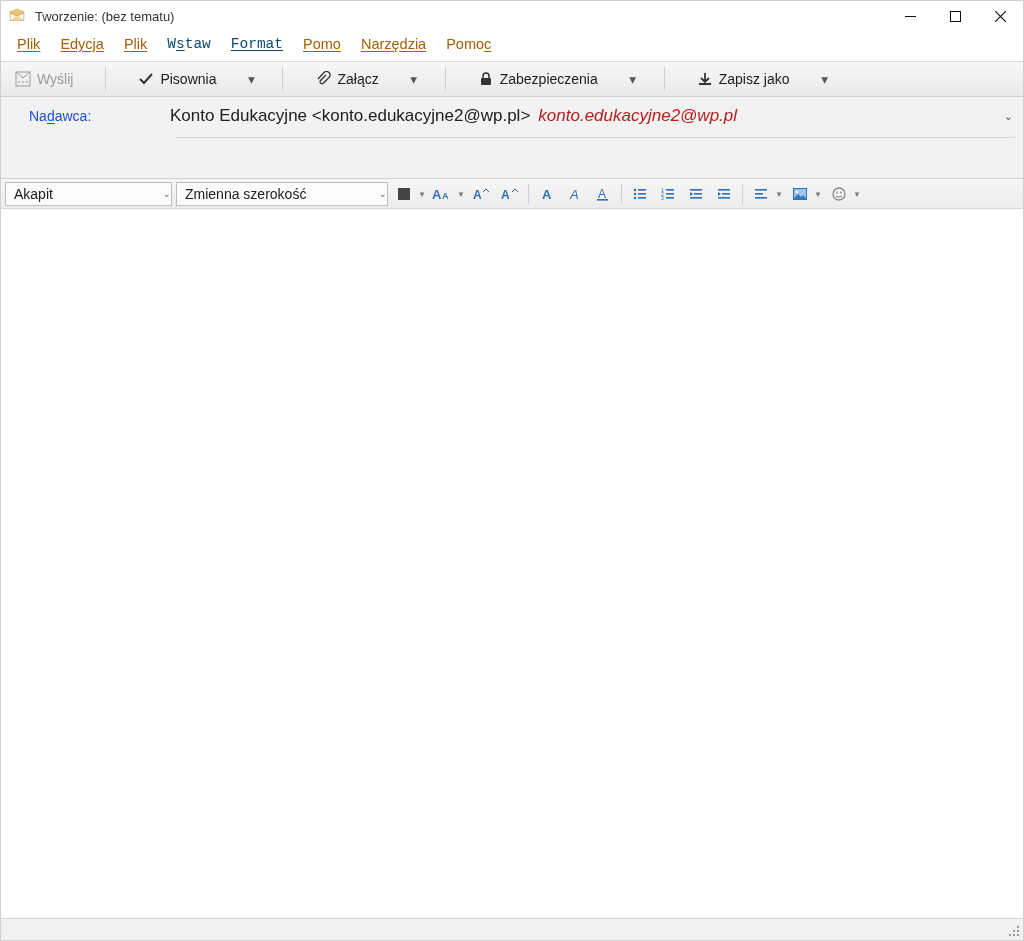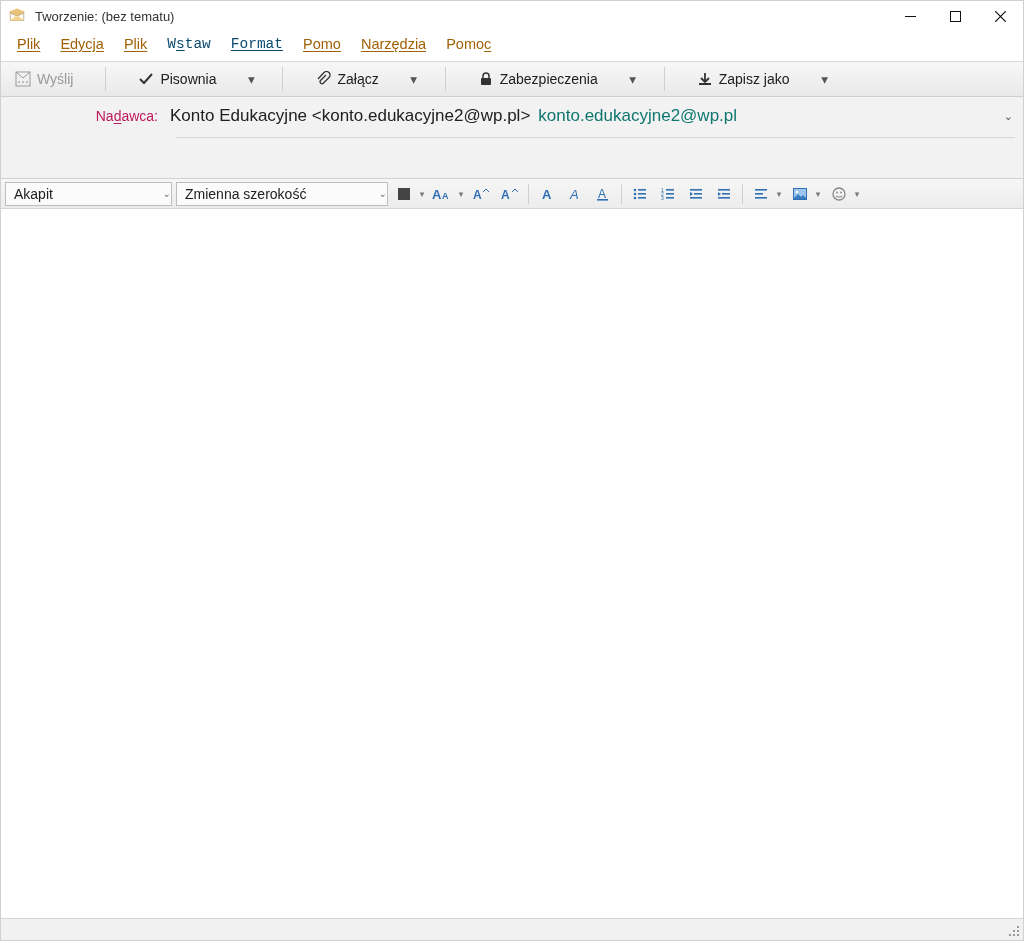--- a/index.html
+++ b/index.html
@@ -25,25 +25,25 @@
   .tbtn { display: flex; align-items: center; height: 28px; padding: 0 8px; gap: 6px; border-radius: 2px;}
   .tbtn.disabled { color:#9a9a9a; }
   .tbtn .ic { width:16px; height:16px; display:flex; align-items:center; justify-content:center;}
   .split-arrow { width: 14px; height:28px; display:flex; align-items:center; justify-content:center; color:#555;}
   .tsep { width:1px; height:24px; background:#cfcfcf; margin:0 4px;}
   .toolbar .lbl { font-size: 14px; }
 
   
   .headers { background:#f2f2f2; border-bottom:1px solid #d0d0d0;}
   .hdr-row { display:flex; align-items:center; min-height:32px; }
-  .hdr-label { width:165px; text-align:right; padding-right:8px; font-size:14px; color:#be185d;}
+  .hdr-label { width:165px; padding-right:8px; font-size:14px; color:#1d4ed8;}
   .hdr-label .mn-u{text-decoration:underline;}
   .contact-expand { width:28px; display:flex; align-items:center; justify-content:center; color:#555;}
   .from-field { flex:1; display:flex; align-items:center; font-size:17px; padding:5px 4px; position:relative;}
-  .from-field .secondary{ color:#0f766e; margin-left:8px;}
+  .from-field .secondary{ color:#b91c1c; font-style:italic; margin-left:8px;}
   .from-drop { color:#555; padding:0 10px; font-size:11px;}
   .to-input-wrap{ flex:1; padding:3px 6px 3px 0;}
   .to-input{ width:100%; height:25px; border:1px solid #8eb9ea; background:#fff; padding:2px 4px; font-size:14px; outline:none;}
   .cursor-line { display:inline-block; width:0; height:16px; border-left:1px solid #000;}
   .divider-line { height:1px; background:#d6d6d6; margin:0 8px 0 175px;}
   .subject-spacer{ height:40px;}
   .subject-input{ width:100%; height:24px; border:0; border-bottom:1px solid #c9c9c9; background:transparent; font-size:14px; padding:2px 4px; outline:none;}
 
   
   .fmtbar { height:30px; display:flex; align-items:center; padding:0 4px; gap:4px;

